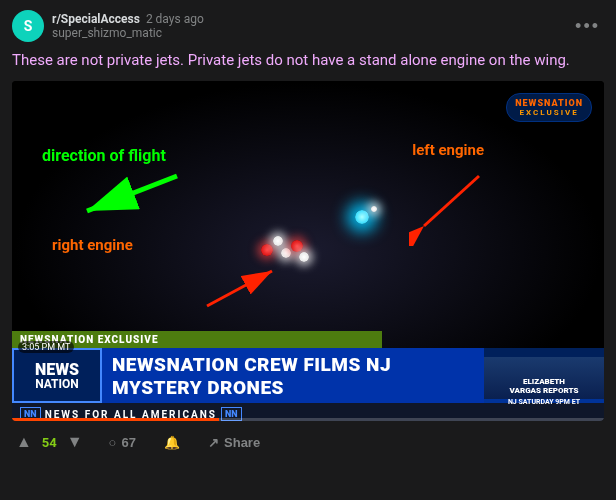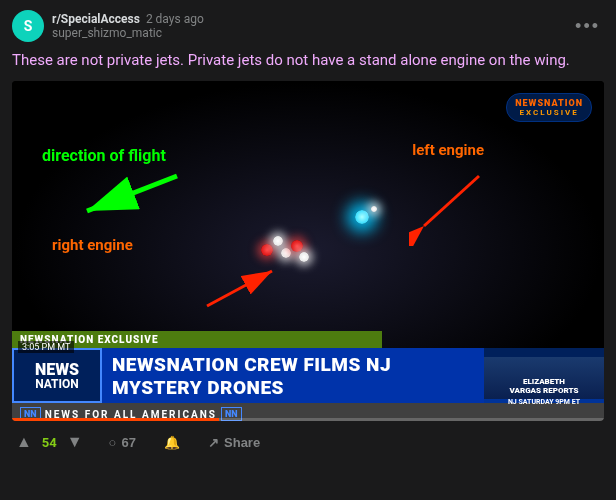--- a/index.html
+++ b/index.html
@@ -259,21 +259,21 @@
       padding: 4px;
       font-size: 8px;
       font-weight: 700;
       color: white;
       text-align: center;
       line-height: 1.3;
       margin-top: 44px;
     }
 
     .ticker-bottom {
-      background: #404040;
+      background: #0f172a;
       height: 22px;
       display: flex;
       align-items: center;
       padding: 0 8px;
       gap: 4px;
     }
 
     .ticker-bottom-logo {
       font-size: 9px;
       font-weight: 900;
@@ -355,21 +355,21 @@
     }
 
     .timestamp-overlay {
       position: absolute;
       bottom: 68px;
       left: 6px;
       font-size: 9px;
       color: white;
       background: rgba(0,0,0,0.6);
       padding: 1px 4px;
-      border-radius: 0;
+      border-radius: 6px;
     }
   </style>
 </head>
 <body>
 
 <div class="post-container">
 
   <div class="post-header">
     <div class="post-header-left">
       <div class="subreddit-icon">

